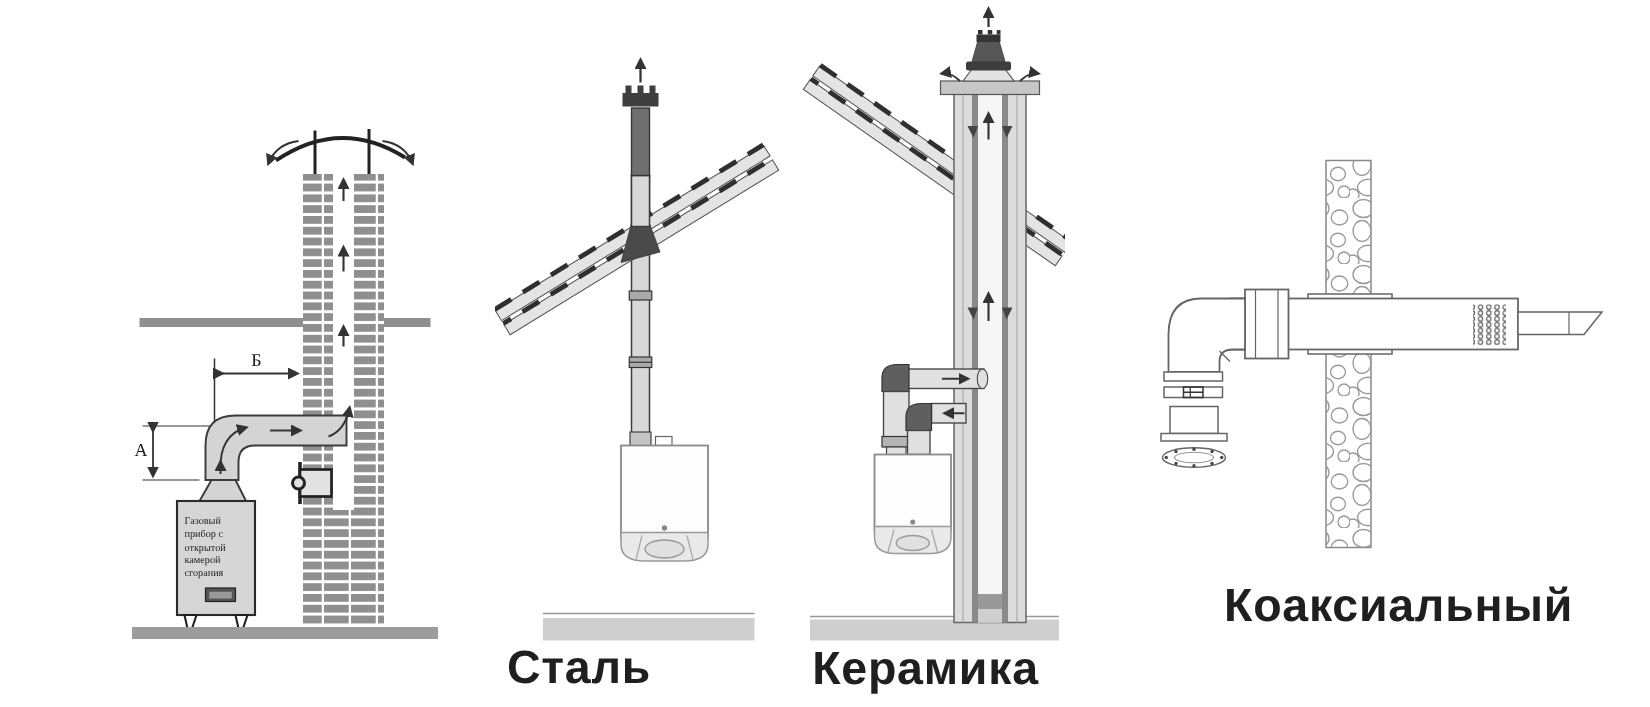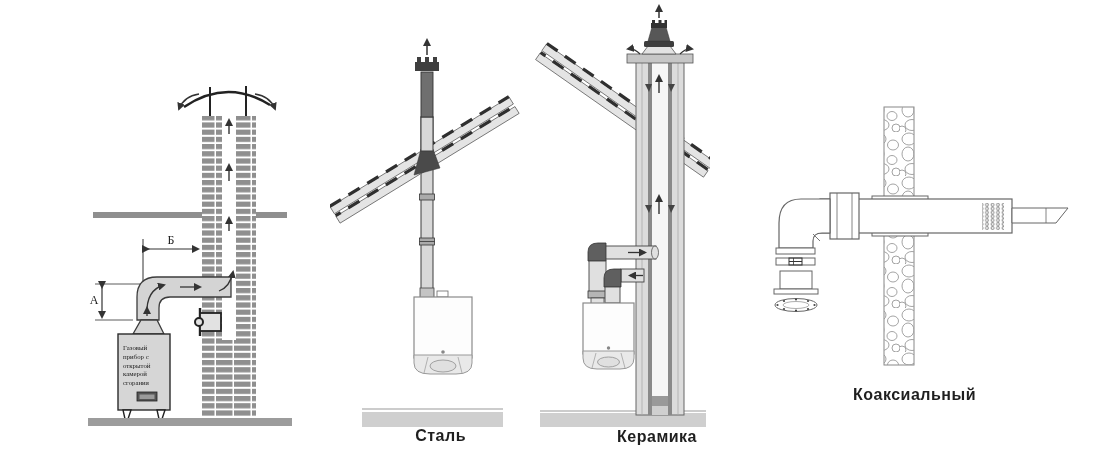--- a/index.html
+++ b/index.html
@@ -2,21 +2,21 @@
 <html><head>
 <meta charset="utf-8">
 <style>
   html,body{margin:0;padding:0;background:#ffffff;}
   #canvas{
     position:relative;width:1100px;height:471px;background:#ffffff;overflow:hidden;
     font-family:"Liberation Sans",sans-serif;
   }
   .diagram-svg{position:absolute;top:0;}
   .caption{
-    position:absolute;text-align:right;font-weight:bold;font-size:16px;
+    position:absolute;text-align:center;font-weight:bold;font-size:31px;
     color:#1f1f1f;letter-spacing:.5px;font-family:"Liberation Sans",sans-serif;
   }
   .dim-label{
     position:absolute;font-family:"Liberation Serif",serif;font-size:12px;color:#222;
     width:14px;text-align:center;
   }
   .appliance-text{
     position:absolute;left:123px;top:344px;width:38px;
     font-family:"Liberation Serif",serif;font-size:6.8px;line-height:1.3;color:#222;
   }

